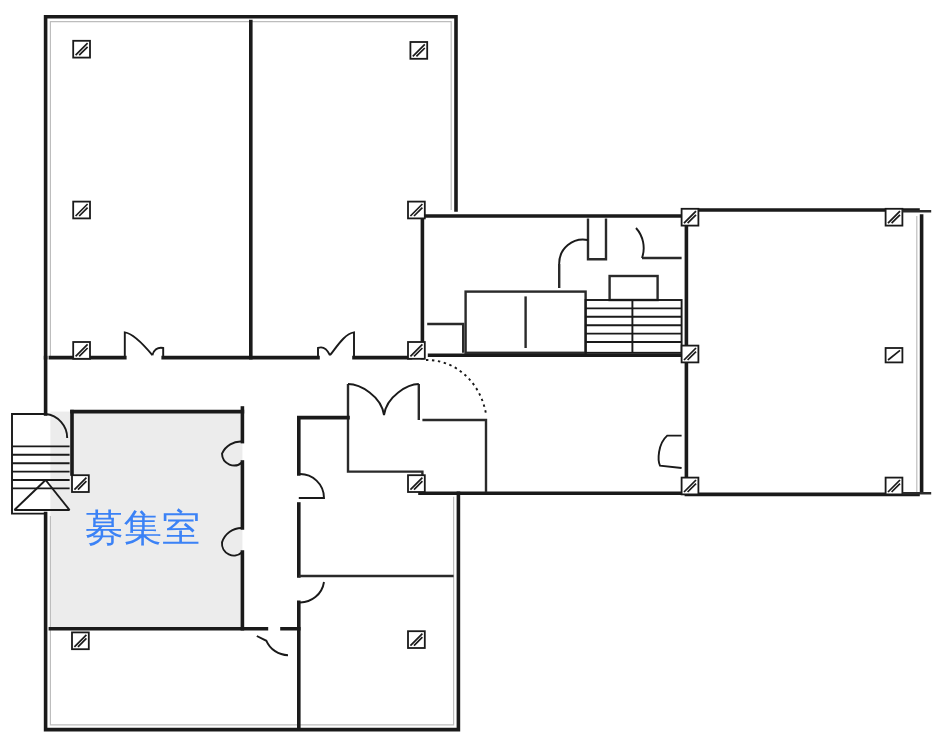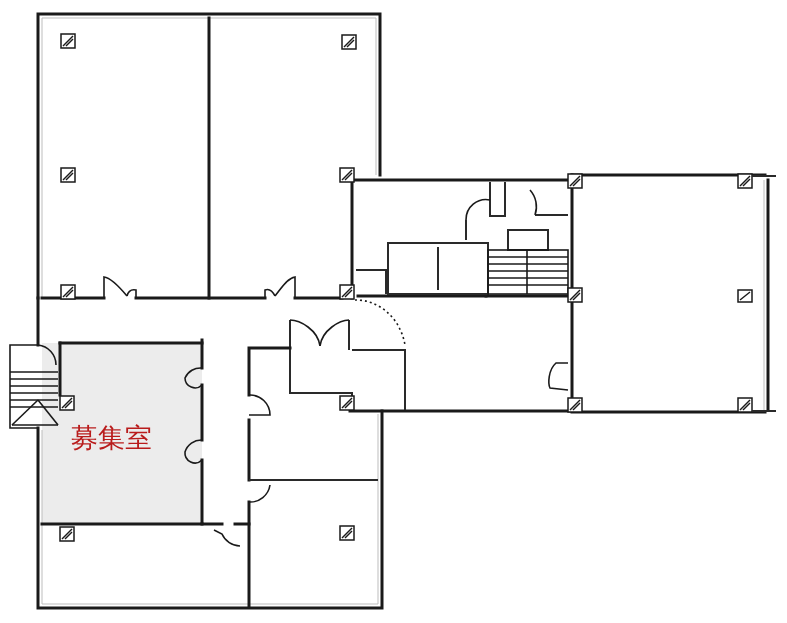--- a/index.html
+++ b/index.html
@@ -9,21 +9,21 @@
     .wall-inner { fill: none; stroke: #bdbdbd; stroke-width: 1; }
     .thin { fill: none; stroke: #2a2a2a; stroke-width: 2; }
     .door { fill: none; stroke: #1a1a1a; stroke-width: 1.6; }
     .dotted { fill: none; stroke: #1a1a1a; stroke-width: 1.6; stroke-dasharray: 2 3; }
     .stair { fill: none; stroke: #1a1a1a; stroke-width: 1.6; }
     .col rect { fill: #ffffff; stroke: #1a1a1a; stroke-width: 1.5; }
     .col line { stroke: #1a1a1a; stroke-width: 1.4; }
     .highlight { fill: #ececec; }
     .label {
       position: absolute; left: 71px; top: 424px;
-      font-family: "DejaVu Sans", sans-serif; font-size: 27px; color: #b91c1c;
+      font-family: "DejaVu Sans", sans-serif; font-size: 32px; color: #3b82f6;
       letter-spacing: 0px; line-height: 1;
     }
   </style>
 </head>
 <body>
 
 <svg id="plan" viewBox="0 0 787 623" xmlns="http://www.w3.org/2000/svg">
 
   <rect class="highlight" x="42" y="343" width="160" height="180"></rect>
 

